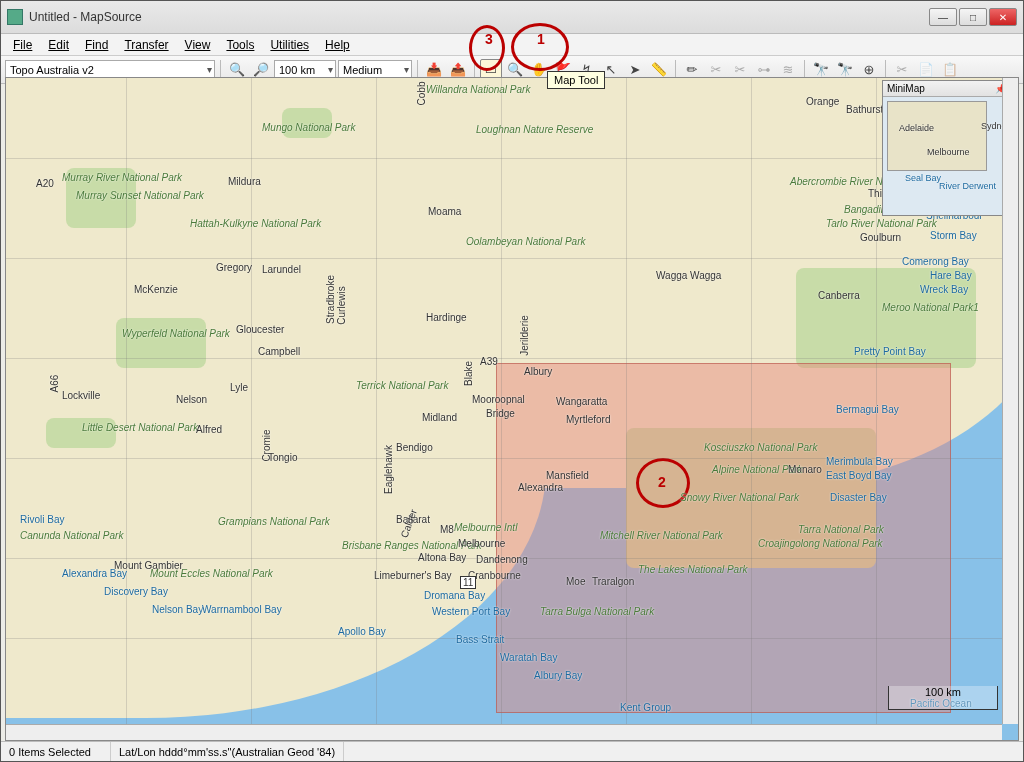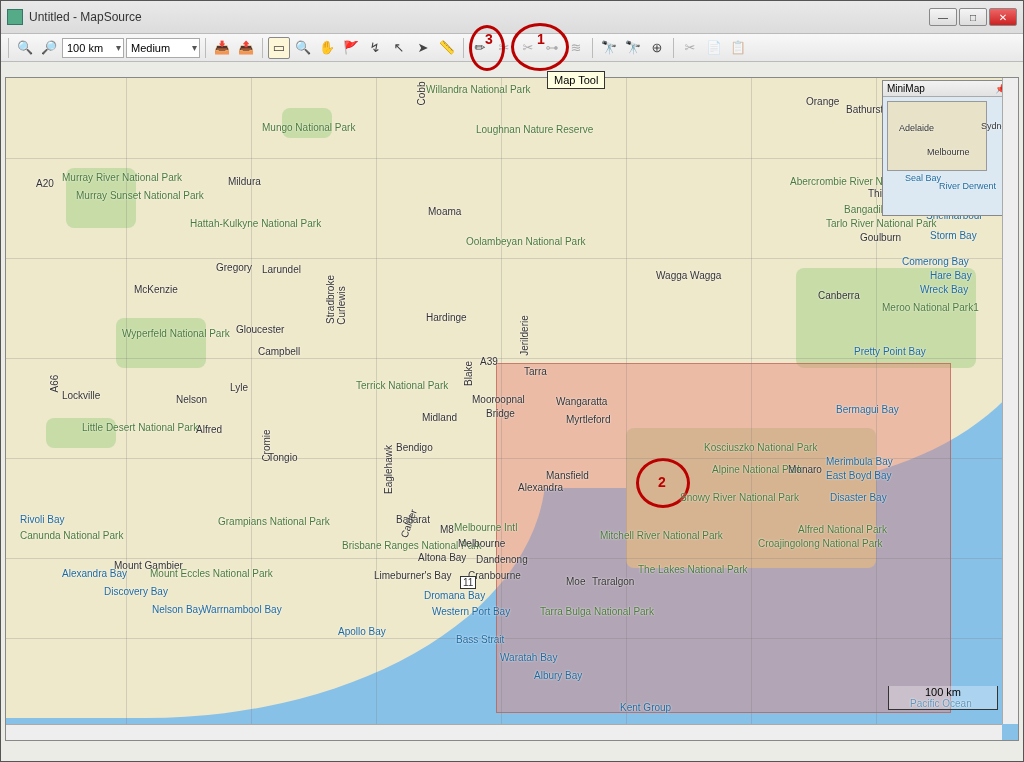--- a/index.html
+++ b/index.html
@@ -22,21 +22,21 @@
   
   .land { position:absolute; background: #efe9cc; }
   .land1 { left: -50px; top: -20px; width: 1100px; height: 430px; border-bottom-right-radius: 300px 200px; }
   .land2 { left: -20px; top: 300px; width: 560px; height: 340px; border-bottom-right-radius: 400px 250px; background:#efe9cc;}
   .selected { position:absolute; left: 490px; top: 285px; width: 455px; height: 350px; background: rgba(230,130,120,0.45); border:1px solid rgba(180,80,70,0.6);}
   .grid { position:absolute; inset:0; pointer-events:none;}
   .grid .v { position:absolute; top:0; bottom:0; width:1px; background:rgba(120,120,120,0.25);}
   .grid .h { position:absolute; left:0; right:0; height:1px; background:rgba(120,120,120,0.25);}
   .lbl { position:absolute; font-size:10px; color:#333; white-space:nowrap; text-shadow:0 0 2px #fff;}
   .water { color:#1d6aa0;}
-  .park { color:#4a7a3a;}
+  .park { color:#4a7a3a;font-style:italic;}
   .minimap { position:absolute; right:6px; top:2px; width:130px; height:136px; background:#dde9f2; border:1px solid #888;}
   .minimap .mmhead { height:16px; background:linear-gradient(#f2f2f2,#e2e2e2); border-bottom:1px solid #aaa; font-size:10px; padding:0 4px; display:flex;align-items:center;justify-content:space-between;}
   .minimap .mland { position:absolute; left:4px; top:20px; width:100px; height:70px; background:#e8e3c8; border:1px solid #999;}
   .scale { position:absolute; right:20px; bottom:30px; width:110px; height:24px; border:1px solid #333; border-top:none; display:flex;align-items:flex-start;justify-content:center; font-size:11px; background:rgba(255,255,255,0.3);}
   .annot { position:absolute; border:3px solid #b00; border-radius:50%; }
   .annotnum { position:absolute; color:#b00; font-weight:bold; font-size:14px;}
   .tooltip { position:absolute; left:546px; top:70px; background:#ffffe1; border:1px solid #333; padding:2px 6px; font-size:11px; z-index:20;}
   .statusbar { position:absolute; left:0; right:0; bottom:0; height:20px; background:#f0f0f0; border-top:1px solid #bbb; display:flex; align-items:center; font-size:11px;}
   .statusbar .cell { border-right:1px solid #ccc; padding:0 8px; height:100%; display:flex;align-items:center;}
   .hscroll { position:absolute; left:0; right:16px; bottom:0; height:16px; background:#eee; border-top:1px solid #aaa;}
@@ -50,22 +50,35 @@
 
   <div class="titlebar">
     <span style="width:16px;height:16px;background:#5a8;display:inline-block;margin-right:6px;border:1px solid #376;"></span>
     <span>Untitled - MapSource</span>
     <span class="spacer"></span>
     <div class="winbtn">—</div>
     <div class="winbtn">□</div>
     <div class="winbtn close">✕</div>
   </div>
 
+  <div class="menubar">
+    <span class="menuitem"><u>File</u></span>
+    <span class="menuitem"><u>Edit</u></span>
+    <span class="menuitem"><u>Find</u></span>
+    <span class="menuitem"><u>Transfer</u></span>
+    <span class="menuitem"><u>View</u></span>
+    <span class="menuitem"><u>Tools</u></span>
+    <span class="menuitem"><u>Utilities</u></span>
+    <span class="menuitem"><u>Help</u></span>
+  </div>
 
   <div class="toolbar">
+    <div class="combo" style="width:210px">
+        <span>Topo Australia v2</span>
+      </div>
     <span class="sep"></span>
     <div class="tbicon">🔍</div>
     <div class="tbicon">🔎</div>
     <div class="combo" style="width:62px">
         <span>100 km</span>
       </div>
     <div class="combo" style="width:74px">
         <span>Medium</span>
       </div>
     <span class="sep"></span>
@@ -172,21 +185,21 @@
     <span class="lbl" style="left:498px; top:252px; transform:rotate(-90deg)">Jerilderie</span>
     <span class="lbl park" style="left:116px; top:250px">Wyperfeld National Park</span>
     <span class="lbl" style="left:252px; top:268px">Campbell</span>
     <span class="lbl" style="left:450px; top:290px; transform:rotate(-90deg)">Blake</span>
     <span class="lbl" style="left:474px; top:278px">A39</span>
     <span class="lbl water" style="left:848px; top:268px">Pretty Point Bay</span>
     <span class="lbl" style="left:40px; top:300px; transform:rotate(-90deg)">A66</span>
     <span class="lbl" style="left:56px; top:312px">Lockville</span>
     <span class="lbl" style="left:224px; top:304px">Lyle</span>
     <span class="lbl park" style="left:350px; top:302px">Terrick National Park</span>
-    <span class="lbl" style="left:518px; top:288px">Tarra</span>
+    <span class="lbl" style="left:518px; top:288px">Albury</span>
     <span class="lbl" style="left:170px; top:316px">Nelson</span>
     <span class="lbl" style="left:466px; top:316px">Mooroopnal</span>
     <span class="lbl" style="left:550px; top:318px">Wangaratta</span>
     <span class="lbl water" style="left:830px; top:326px">Bermagui Bay</span>
     <span class="lbl park" style="left:76px; top:344px">Little Desert National Park</span>
     <span class="lbl" style="left:190px; top:346px">Alfred</span>
     <span class="lbl" style="left:244px; top:362px; transform:rotate(-90deg)">Cromie</span>
     <span class="lbl" style="left:416px; top:334px">Midland</span>
     <span class="lbl" style="left:480px; top:330px">Bridge</span>
     <span class="lbl" style="left:560px; top:336px">Myrtleford</span>
@@ -202,21 +215,21 @@
     <span class="lbl" style="left:512px; top:404px">Alexandra</span>
     <span class="lbl park" style="left:674px; top:414px">Snowy River National Park</span>
     <span class="lbl water" style="left:824px; top:414px">Disaster Bay</span>
     <span class="lbl water" style="left:14px; top:436px">Rivoli Bay</span>
     <span class="lbl park" style="left:14px; top:452px">Canunda National Park</span>
     <span class="lbl park" style="left:212px; top:438px">Grampians National Park</span>
     <span class="lbl" style="left:390px; top:436px">Ballarat</span>
     <span class="lbl" style="left:434px; top:446px">M8</span>
     <span class="lbl park" style="left:448px; top:444px">Melbourne Intl</span>
     <span class="lbl park" style="left:594px; top:452px">Mitchell River National Park</span>
-    <span class="lbl park" style="left:792px; top:446px">Alfred National Park</span>
+    <span class="lbl park" style="left:792px; top:446px">Tarra National Park</span>
     <span class="lbl park" style="left:752px; top:460px">Croajingolong National Park</span>
     <span class="lbl" style="left:108px; top:482px">Mount Gambier</span>
     <span class="lbl park" style="left:144px; top:490px">Mount Eccles National Park</span>
     <span class="lbl park" style="left:336px; top:462px">Brisbane Ranges National Park</span>
     <span class="lbl" style="left:452px; top:460px">Melbourne</span>
     <span class="lbl" style="left:412px; top:474px">Altona Bay</span>
     <span class="lbl" style="left:470px; top:476px">Dandenong</span>
     <span class="lbl park" style="left:632px; top:486px">The Lakes National Park</span>
     <span class="lbl water" style="left:56px; top:490px">Alexandra Bay</span>
     <span class="lbl" style="left:368px; top:492px">Limeburner's Bay</span>
@@ -252,14 +265,18 @@
     </div>
 
     <div class="scale">
         <span>100 km</span>
       </div>
 
     <div class="hscroll"></div>
     <div class="vscroll"></div>
   </div>
 
+  <div class="statusbar">
+    <div class="cell" style="width:110px">0 Items Selected</div>
+    <div class="cell">Lat/Lon hddd°mm'ss.s"(Australian Geod '84)</div>
+  </div>
 
 </div>
 
 </body></html>

